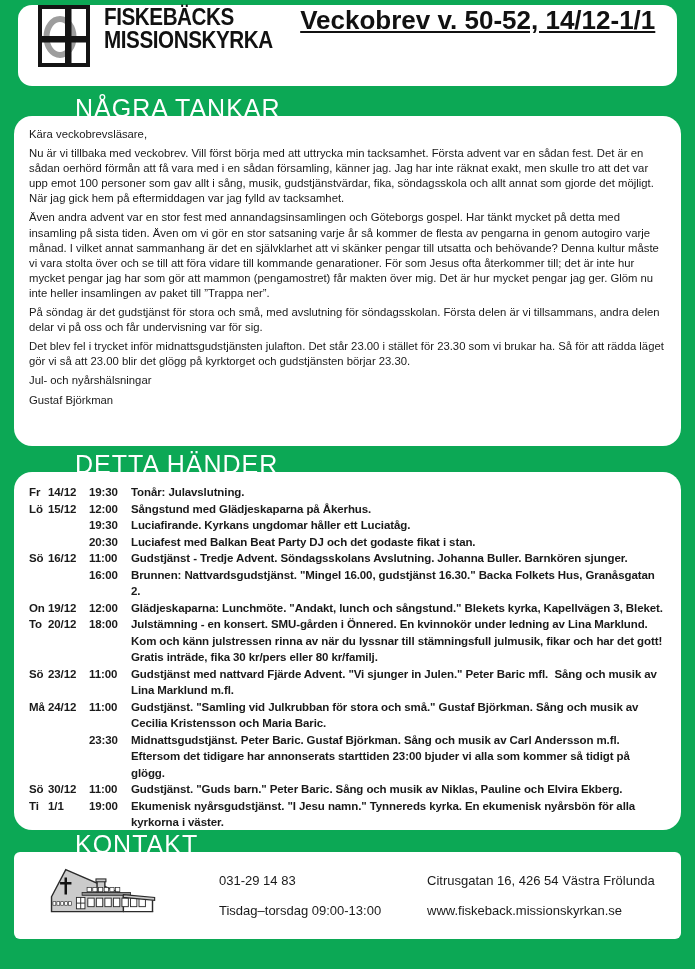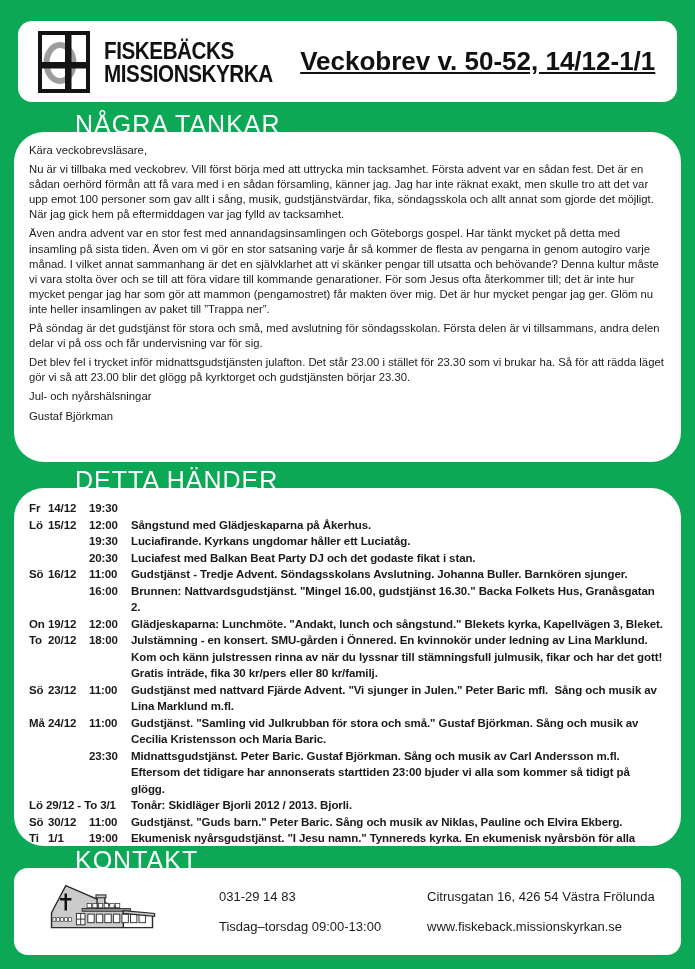--- a/index.html
+++ b/index.html
@@ -3,24 +3,24 @@
 <meta charset="utf-8">
 <style>
   html,body{margin:0;padding:0;}
   body{
     width:695px;height:969px;overflow:hidden;
     background:#0CA855;
     font-family:"Liberation Sans",sans-serif;
     color:#1a1a1a;
   }
   .header-card{
-    margin:21px 18px 0 18px;height:81px;
+    margin:5px 18px 0 18px;height:81px;
     background:#fff;border-radius:14px;
-    display:flex;align-items:center;
-    padding:16px 20px;box-sizing:border-box;
+    display:flex;
+    padding:0 20px;box-sizing:border-box;
     position:relative;z-index:1;
   }
   .logo-box{flex:0 0 auto;width:52px;height:62px;}
   .org-name{
     margin-left:14px;font-size:24px;font-weight:600;line-height:23px;
     letter-spacing:-0.5px;transform:scaleX(0.86);transform-origin:left center;
     white-space:nowrap;color:#111;
   }
   .header-title{
     margin-left:auto;font-size:26px;font-weight:700;color:#111;
@@ -30,37 +30,37 @@
     position:relative;z-index:0;
     margin:8px 0 0 75px;height:28px;line-height:28px;
     color:#fff;font-size:25px;font-weight:500;letter-spacing:1px;
     white-space:nowrap;
   }
   .section-label.tight{margin-top:4px;}
   .section-label.flush{margin-top:0;}
   .card{
     position:relative;z-index:1;
     margin:-6px 14px 0 14px;
-    background:#fff;border-radius:30px;
+    background:#fff;border-radius:18px;
     box-sizing:border-box;overflow:hidden;
   }
   .thoughts-card{height:330px;padding:11px 15px;}
   .thoughts-card p{
     margin:0 0 4px 0;font-size:11.3px;line-height:15.1px;
   }
   .thoughts-card p.italic{}
   .events-card{height:358px;padding:12px 15px;}
   .srow{
     display:grid;grid-template-columns:19px 41px 42px 1fr;
     font-size:11.5px;line-height:16.5px;letter-spacing:-0.1px;font-weight:bold;
   }
   .c-day,.c-date,.c-time{white-space:nowrap;}
   .c-span{grid-column:1/4;white-space:nowrap;}
   .c-desc{white-space:pre-wrap;}
-  .contact-card{height:87px;padding:10px 15px;display:flex;align-items:center;border-radius:14px;}
+  .contact-card{height:87px;padding:10px 15px;display:flex;align-items:center;border-radius:6px;}
   .church{flex:0 0 auto;width:128px;height:64px;margin-left:14px;}
   .contact-col{display:flex;flex-direction:column;gap:15px;font-size:13px;}
   .contact-col.first{margin-left:48px;width:168px;}
   .contact-col.second{margin-left:40px;}
 </style>
 </head>
 <body>
 
 <div class="header-card">
   <div class="logo-box">
@@ -91,20 +91,21 @@
     </div>
 </div>
 
 <div class="section-label tight">DETTA HÄNDER</div>
 <div class="card events-card">
   <div id="schedule-body">
       <div class="srow">
         <span class="c-day">Fr</span>
         <span class="c-date">14/12</span>
         <span class="c-time">19:30</span>
+        <span class="c-desc">Tonår: Julavslutning.</span>
       </div>
       <div class="srow">
         <span class="c-day">Lö</span>
         <span class="c-date">15/12</span>
         <span class="c-time">12:00</span>
         <span class="c-desc">Sångstund med Glädjeskaparna på Åkerhus.</span>
       </div>
       <div class="srow">
         <span class="c-day"></span>
         <span class="c-date"></span>
@@ -153,24 +154,20 @@
         <span class="c-day">Må</span>
         <span class="c-date">24/12</span>
         <span class="c-time">11:00</span>
         <span class="c-desc">Gudstjänst. "Samling vid Julkrubban för stora och små." Gustaf Björkman. Sång och musik av Cecilia Kristensson och Maria Baric.</span>
       </div>
       <div class="srow">
         <span class="c-day"></span>
         <span class="c-date"></span>
         <span class="c-time">23:30</span>
         <span class="c-desc">Midnattsgudstjänst. Peter Baric. Gustaf Björkman. Sång och musik av Carl Andersson m.fl. Eftersom det tidigare har annonserats starttiden 23:00 bjuder vi alla som kommer så tidigt på glögg.</span>
-      </div>
-      <div class="srow">
-        <span class="c-span">Lö 29/12 - To 3/1</span>
-        <span class="c-desc">Tonår: Skidläger Bjorli 2012 / 2013. Bjorli.</span>
       </div>
       <div class="srow">
         <span class="c-day">Sö</span>
         <span class="c-date">30/12</span>
         <span class="c-time">11:00</span>
         <span class="c-desc">Gudstjänst. "Guds barn." Peter Baric. Sång och musik av Niklas, Pauline och Elvira Ekberg.</span>
       </div>
       <div class="srow">
         <span class="c-day">Ti</span>
         <span class="c-date">1/1</span>

